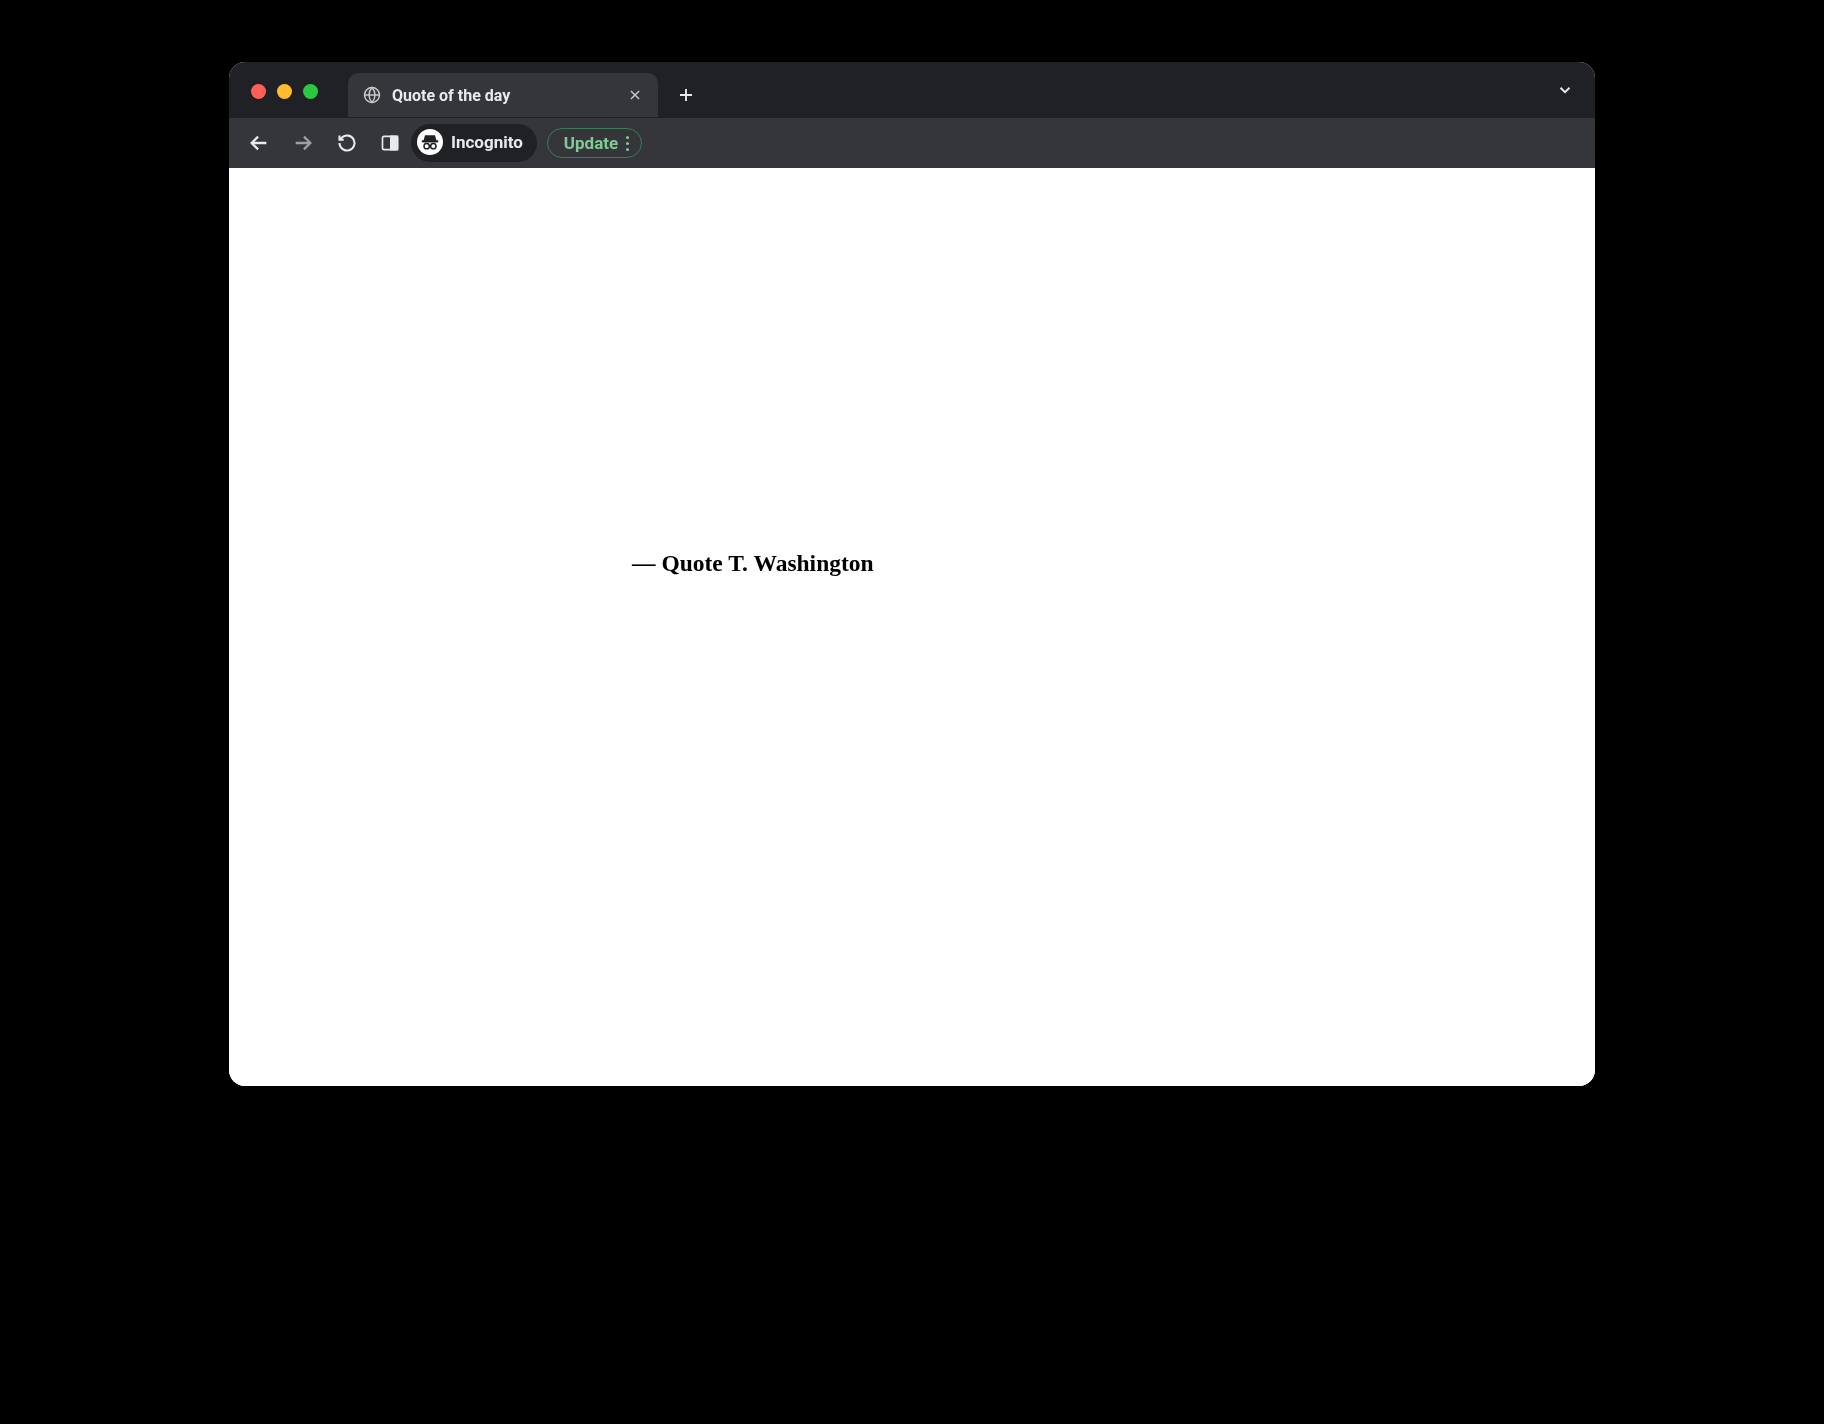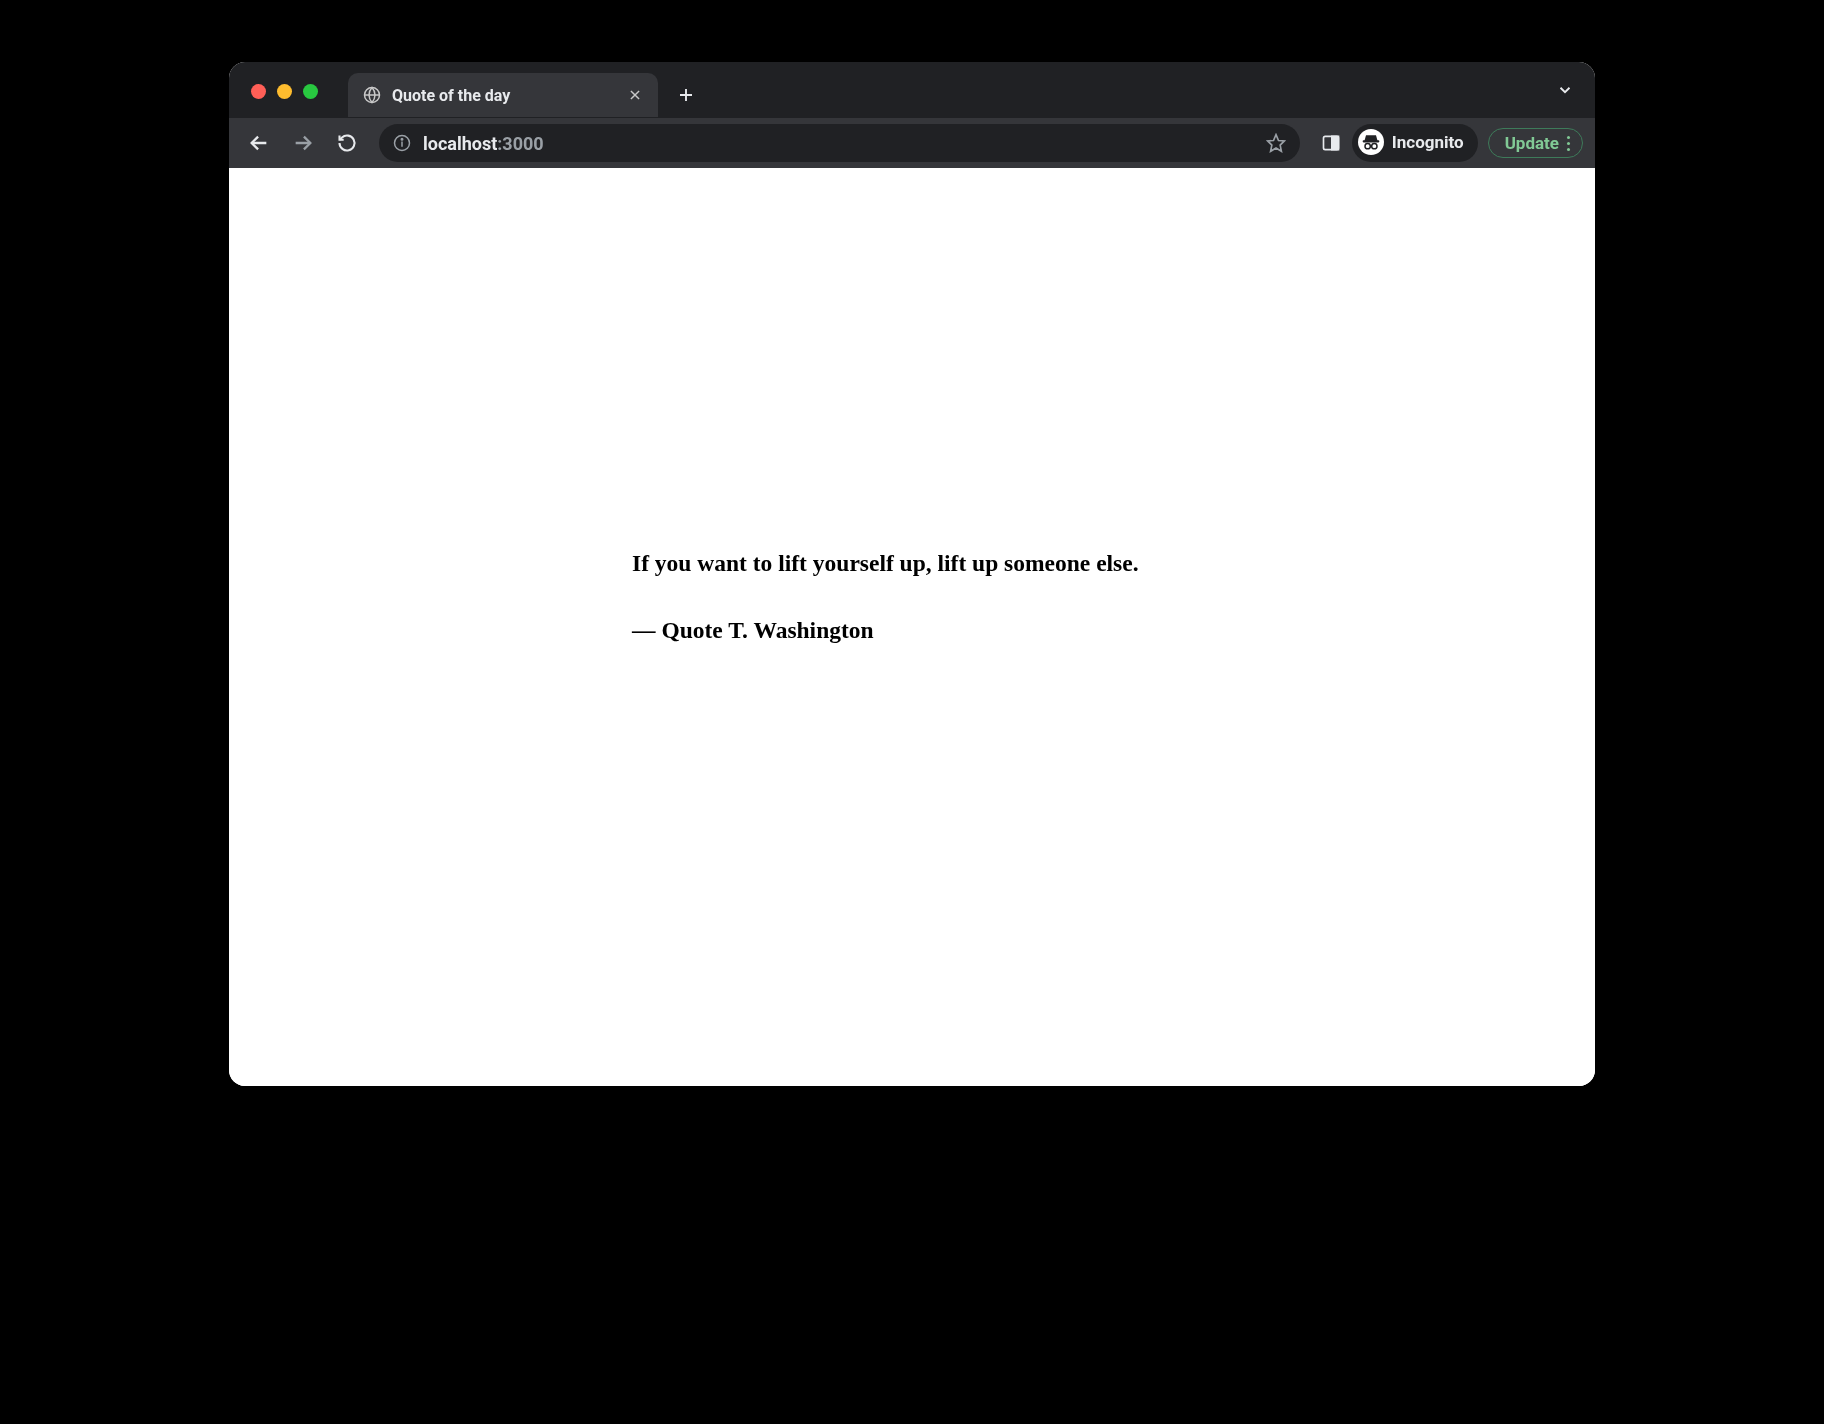--- a/index.html
+++ b/index.html
@@ -330,37 +330,20 @@
         <polyline points="13 5 20 12 13 19"></polyline>
       </svg>
     </div>
     <div class="nav-btn enabled">
       <svg width="20" height="20" viewBox="0 0 24 24" fill="none" stroke="currentColor" stroke-width="2.5">
         <path d="M3 12a9 9 0 1 0 3-6.7L3 8"></path>
         <polyline points="3 3 3 8 8 8"></polyline>
       </svg>
     </div>
 
-    <div class="address-bar">
-      <span class="info-icon">
-        <svg width="18" height="18" viewBox="0 0 24 24" fill="none" stroke="currentColor" stroke-width="2">
-          <circle cx="12" cy="12" r="10"></circle>
-          <line x1="12" y1="10" x2="12" y2="17"></line>
-          <circle cx="12" cy="7" r="1" fill="currentColor"></circle>
-        </svg>
-      </span>
-      <span class="url-text">
-        <span class="url-host">localhost</span><span class="url-port">:3000</span>
-      </span>
-      <span class="star-icon">
-        <svg width="20" height="20" viewBox="0 0 24 24" fill="none" stroke="currentColor" stroke-width="2">
-          <polygon points="12 2 15 9 22 9.5 17 14.5 18.5 22 12 18 5.5 22 7 14.5 2 9.5 9 9"></polygon>
-        </svg>
-      </span>
-    </div>
 
     <div class="toolbar-right">
       <span class="panel-icon">
         <svg width="20" height="20" viewBox="0 0 24 24" fill="none" stroke="currentColor" stroke-width="2">
           <rect x="3" y="4" width="18" height="16" rx="2"></rect>
           <rect x="13" y="4" width="8" height="16" fill="currentColor"></rect>
         </svg>
       </span>
 
       <div class="incognito-badge">
@@ -382,18 +365,17 @@
           <span class="kebab-dot"></span>
           <span class="kebab-dot"></span>
           <span class="kebab-dot"></span>
         </span>
       </div>
     </div>
   </div>
 
   <div class="page-content">
     <div class="quote-block">
-      <p class="quote-text">If you want to lift yourself up, lift up someone else.</p>
       <p class="quote-author">— Quote T. Washington</p>
     </div>
   </div>
 
 </div>
 
 </body></html>

